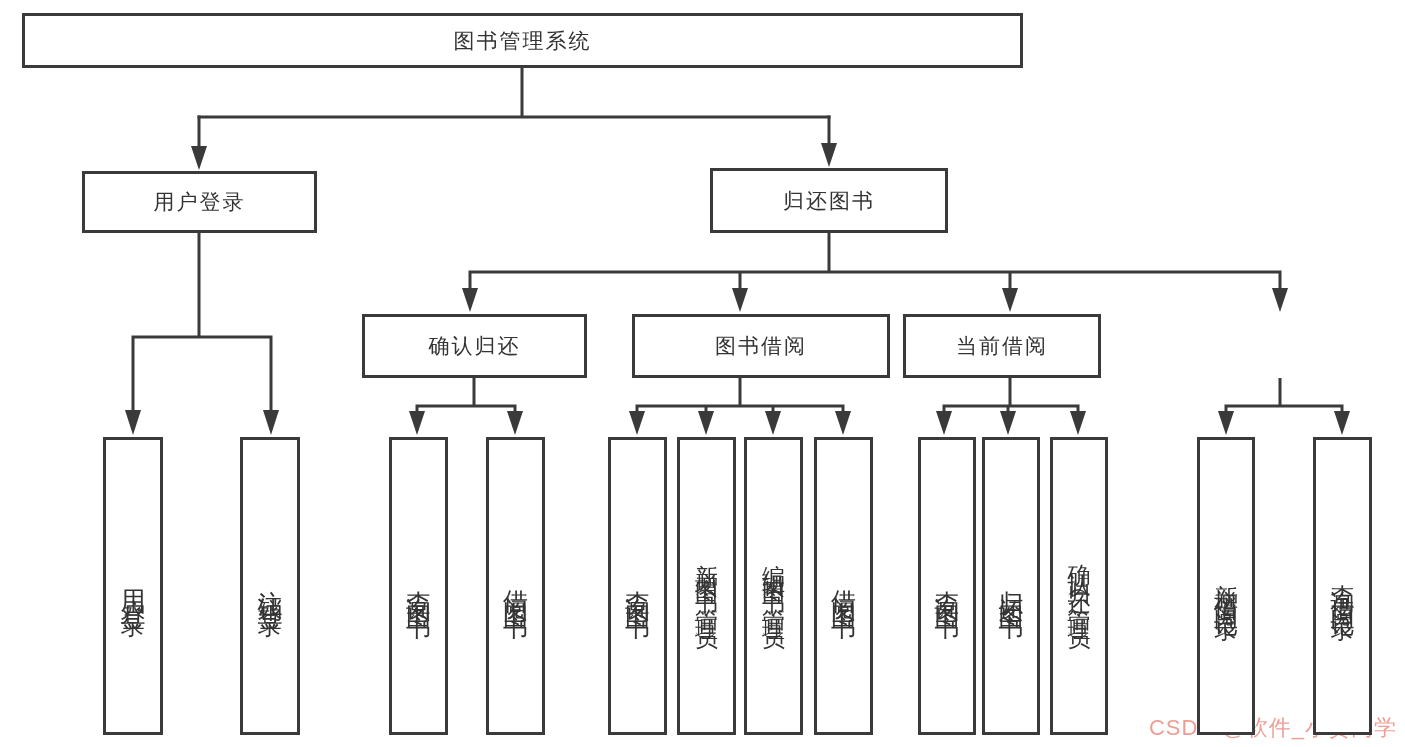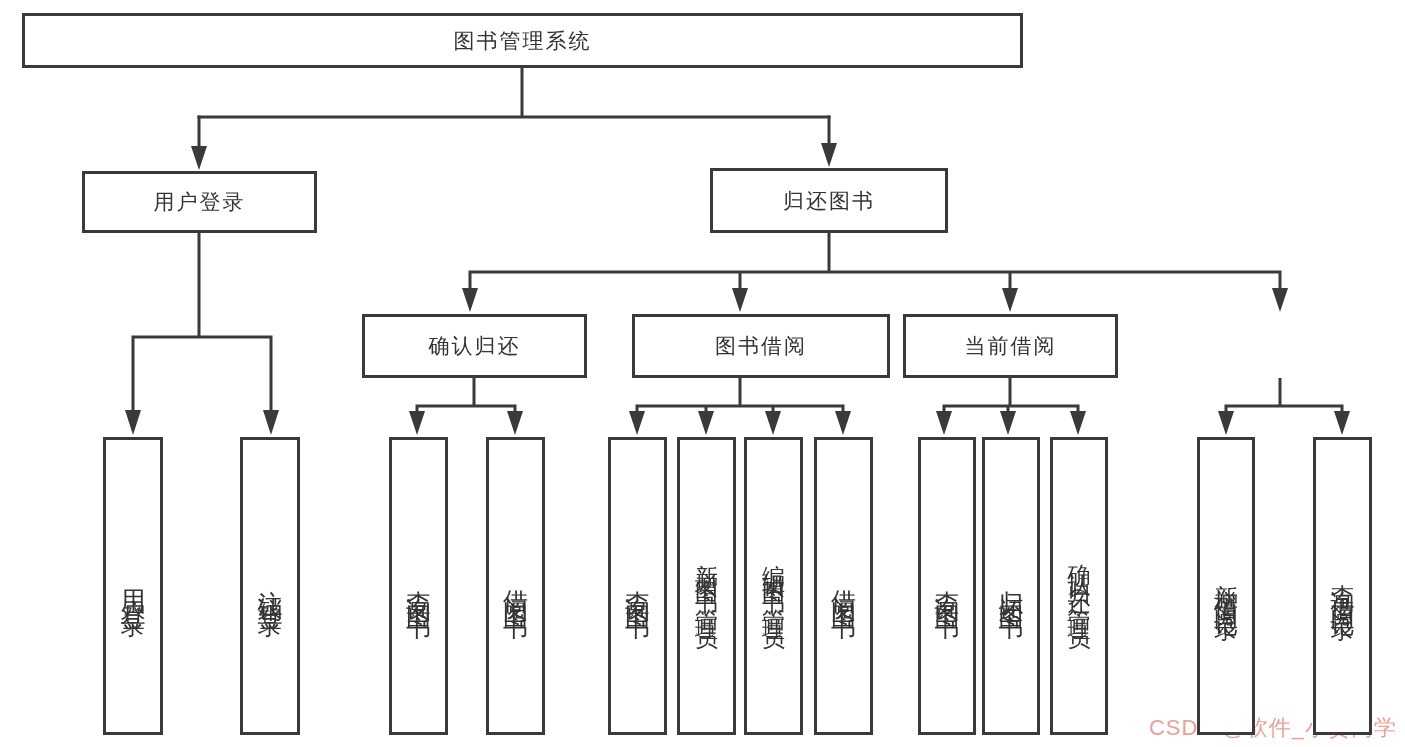--- a/index.html
+++ b/index.html
@@ -24,21 +24,21 @@
     font-size:25px;letter-spacing:8px;line-height:1;
   }
   .vtext.medium{font-size:24px;letter-spacing:7px;}
   .vtext.long{font-size:23px;letter-spacing:9px;}
   
   .n-root{left:22px;top:13px;width:1001px;height:55px;}
   .n-l2a{left:82px;top:171px;width:235px;height:62px;}
   .n-l2b{left:710px;top:168px;width:238px;height:65px;}
   .n-l3a{left:362px;top:314px;width:225px;height:64px;}
   .n-l3b{left:632px;top:314px;width:258px;height:64px;}
-  .n-l3c{left:903px;top:314px;width:215px;height:64px;}
+  .n-l3c{left:903px;top:314px;width:198px;height:64px;}
   .n-l3d{left:1172px;top:314px;width:216px;height:64px;}
   .leaf{top:437px;height:298px;}
   .f1{left:103px;width:60px;}
   .f2{left:240px;width:60px;}
   .f3{left:389px;width:59px;}
   .f4{left:486px;width:59px;}
   .f5{left:608px;width:59px;}
   .f6{left:677px;width:59px;}
   .f7{left:744px;width:59px;}
   .f8{left:814px;width:59px;}

